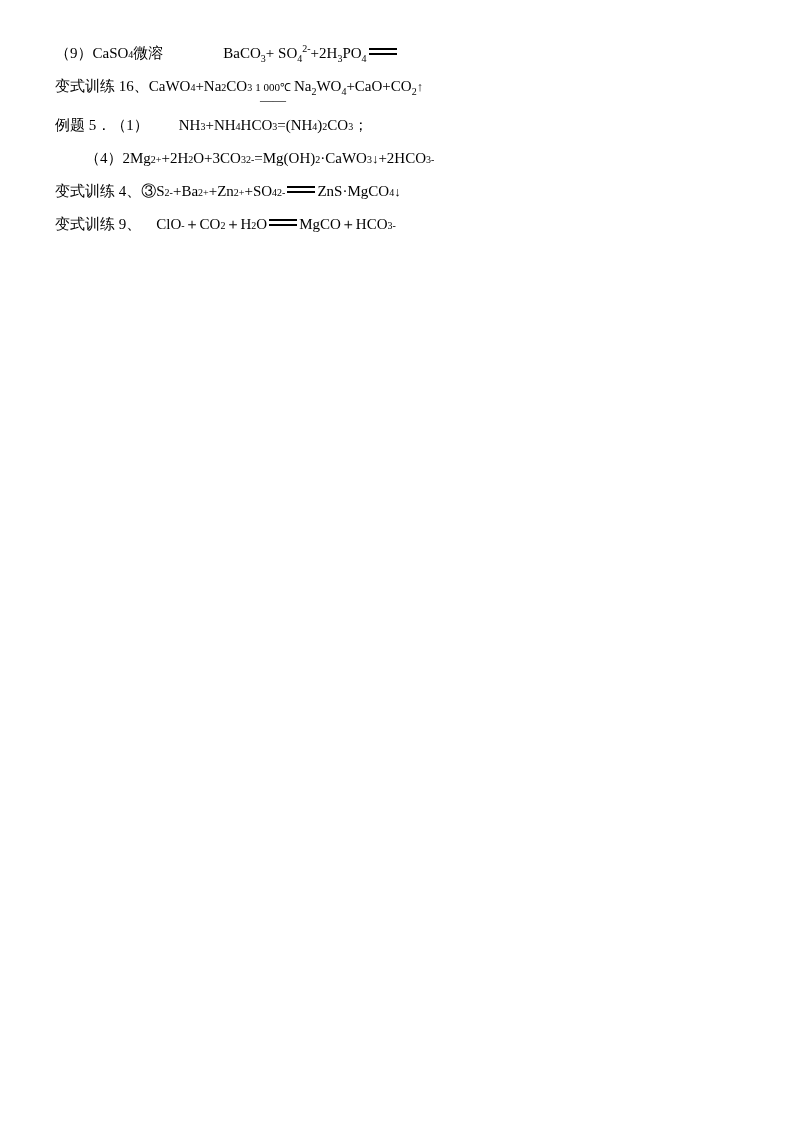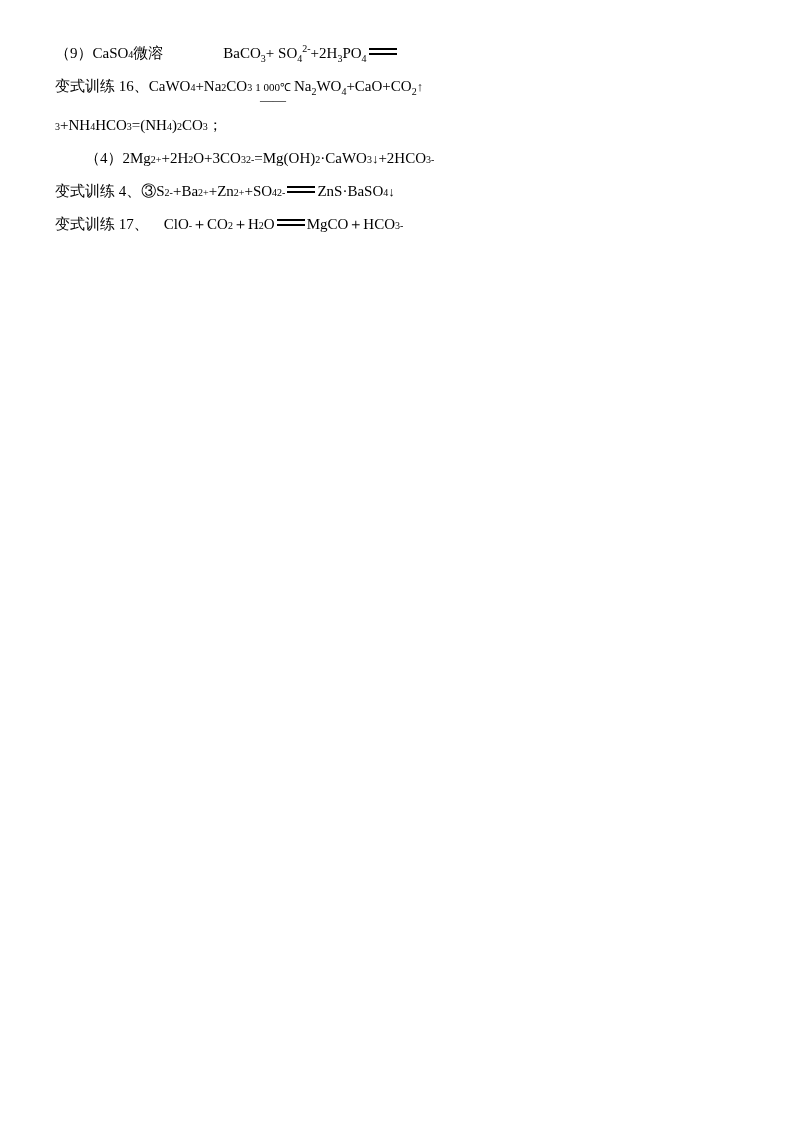--- a/index.html
+++ b/index.html
@@ -122,20 +122,21 @@
   <span class="cond-arrow">
     <span class="cond-label">1 000℃</span>
     <span class="arrow-body">——</span>
   </span>
   <span>
     Na<sub>2</sub>WO<sub>4</sub>+CaO+CO<sub>2</sub><span class="up-arrow">↑</span>
   </span>
 </div>
 
 <div class="line">
+  <span>例题 5．（1）　　NH</span>
     <sub>3</sub>
   <span>+NH</span>
     <sub>4</sub>
     <span>HCO</span>
     <sub>3</sub>
   <span>=(NH</span>
     <sub>4</sub>
     <span>)</span>
     <sub>2</sub>
     <span>CO</span>
@@ -165,27 +166,27 @@
   <span>变式训练 4、③S</span>
     <sup>2-</sup>
   <span>+Ba</span>
     <sup>2+</sup>
   <span>+Zn</span>
     <sup>2+</sup>
   <span>+SO</span>
     <sub>4</sub>
     <sup>2-</sup>
   <span class="eq-double"></span>
-  <span>ZnS·BaSO</span>
+  <span>ZnS·MgCO</span>
     <sub>4</sub>
     <span class="down-arrow">↓</span>
 </div>
 
 <div class="line">
-  <span>变式训练 17、　ClO</span>
+  <span>变式训练 9、　ClO</span>
     <sup>-</sup>
   <span>＋CO</span>
     <sub>2</sub>
   <span>＋H</span>
     <sub>2</sub>
     <span>O</span>
   <span class="eq-double"></span>
   <span>MgCO＋HCO</span>
     <sub>3</sub>
     <sup>-</sup>

